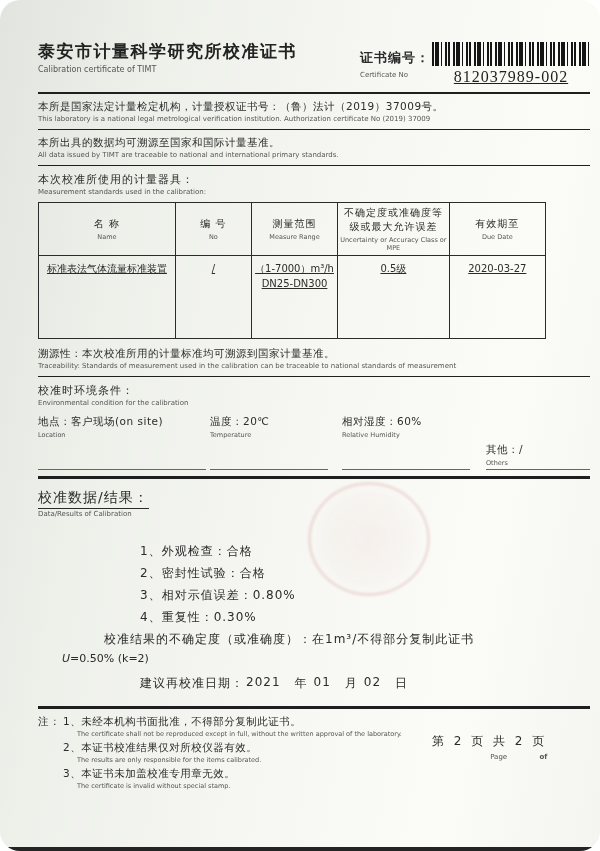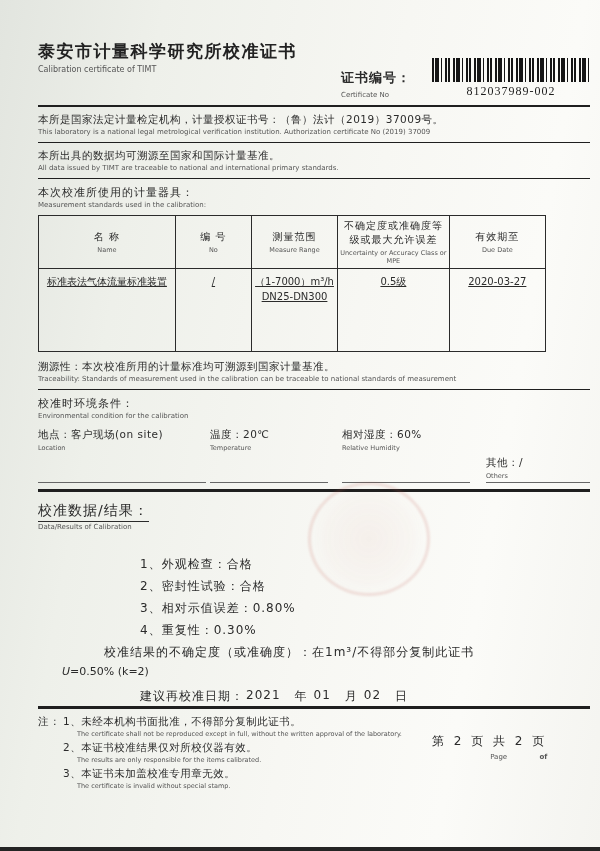--- a/index.html
+++ b/index.html
@@ -5,42 +5,43 @@
   html,body{margin:0;padding:0;}
   body{
     width:600px;height:851px;
     font-family:"DejaVu Sans","Liberation Sans",sans-serif;
     color:#2b2b2b;
     -webkit-font-smoothing:antialiased;
   }
   .page{
     position:relative;width:600px;height:851px;overflow:hidden;
     background:linear-gradient(100deg,#e2e5df 0%,#eef0ea 22%,#f7f7f3 55%,#fbfbf8 78%,#f4f4f0 100%);
+    border-radius:20px;
   }
   .scan-edge{position:absolute;left:0;right:0;bottom:0;height:4px;background:#242424;}
   .content{position:absolute;left:38px;top:40px;width:552px;}
 
   
   .header-row{display:flex;justify-content:space-between;align-items:flex-start;}
   .title-cn{font-size:17px;font-weight:bold;letter-spacing:1.5px;color:#222;}
   .title-en{font-size:8px;color:#555;margin-top:2px;}
-  .certno-block{display:flex;align-items:flex-end;gap:21px;margin-top:18px;}
+  .certno-block{display:flex;align-items:center;gap:2px;margin-top:2px;}
   .certno-cn{font-size:13px;font-weight:bold;letter-spacing:1px;}
   .certno-en{font-size:7px;color:#555;margin-top:4px;}
   .barcode-wrap{text-align:center;}
   .barcode{
     width:158px;height:24px;
     background:repeating-linear-gradient(90deg,
       #151515 0 2px,transparent 2px 3px,
       #151515 3px 7px,transparent 7px 9px,
       #151515 9px 10px,transparent 10px 13px,
       #151515 13px 15px,transparent 15px 16px,
       #151515 16px 18px,transparent 18px 21px);
   }
-  .certno-value{font-size:12px;letter-spacing:1px;margin-top:2px;font-family:"Liberation Serif","DejaVu Serif",serif;color:#1e1e1e;}
+  .certno-value{font-size:16px;letter-spacing:1px;margin-top:2px;font-family:"Liberation Serif","DejaVu Serif",serif;color:#1e1e1e;text-decoration:underline;}
 
   .rule{border:none;border-top:2px solid #1f1f1f;margin:6px 0 6px 0;}
   .rule.thin{border-top-width:1.6px;}
   .rule.thick{border-top-width:3px;}
 
   .para .cn{font-size:10.5px;letter-spacing:0.5px;}
   .para .en{font-size:7px;color:#555;margin-top:1px;}
 
   .section-head{margin-top:4px;}
   .section-head .cn{font-size:11px;letter-spacing:1px;}

